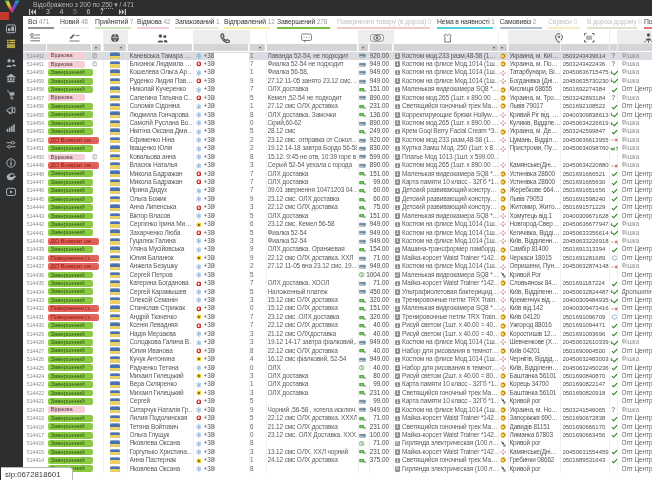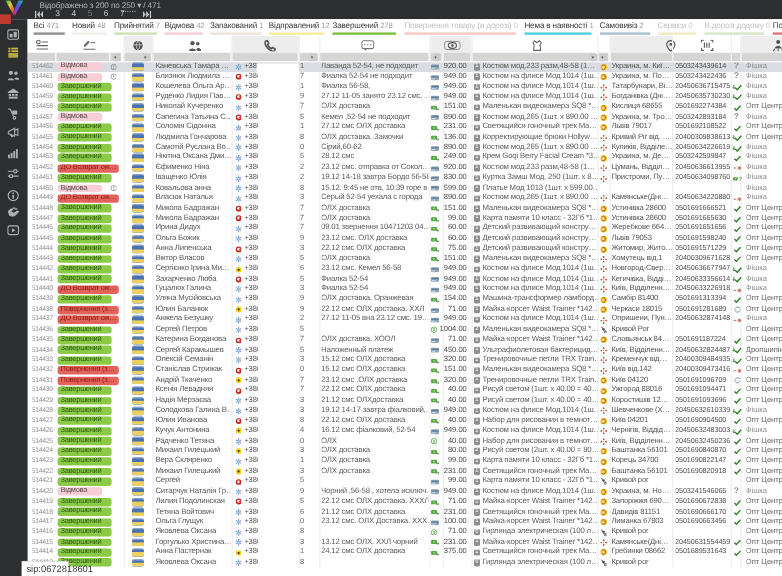--- a/index.html
+++ b/index.html
@@ -49,21 +49,21 @@
 .cprod{left:379.5px;width:95.5px;color:#5c5c5c;font-size:6.5px;letter-spacing:-0.15px;}
 .dlv{position:absolute;left:477px;top:1.2px;width:6.2px;height:6.2px;}
 .caddr{left:487px;width:50px;color:#555;font-size:6.4px;letter-spacing:-0.15px;}
 .cttn{left:540px;width:46px;color:#4f4f4f;font-size:6px;letter-spacing:-0.05px;}
 .cchk{left:586px;width:10px;text-align:center;}
 .chq{color:#8a8a8a;font-weight:bold;font-size:7px;}
 .chs{position:absolute;left:587px;top:1.5px;width:9px;height:6px;}
 .csrc{left:599px;width:31px;color:#616161;}
 .csrc.lt{color:#8f8f8f;}
 #phmask{position:absolute;left:214px;top:52.7px;width:35px;height:9.8px;background:#fff;}
-#sip{position:absolute;left:18px;top:466.5px;width:40px;height:13.5px;background:#fff;
+#sip{position:absolute;left:1px;top:466.5px;width:72px;height:13.5px;background:#fff;
  border:1px solid #b9b9b9;border-left:none;border-bottom:none;border-radius:0 3px 0 0;
  font-size:7.8px;color:#3a3a3a;line-height:13px;padding-left:4px;z-index:5;}
 #btmwhite{position:absolute;left:22.5px;top:473.2px;width:629.5px;height:6.8px;background:#fff;}
 </style></head><body>
 <div id="app">
 
 <div id="topbar">
 <svg id="logo" width="16" height="14" viewBox="0 0 16 14">
 <defs>
 <linearGradient id="gl" x1="0" y1="0" x2="0.6" y2="1">

